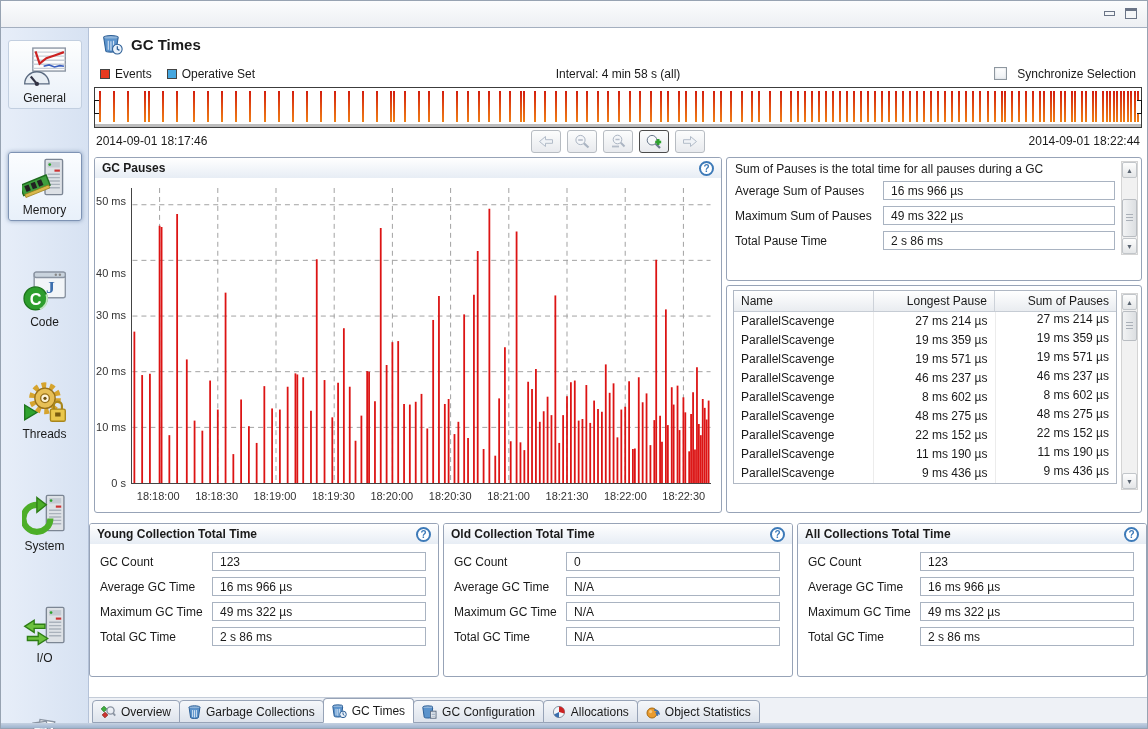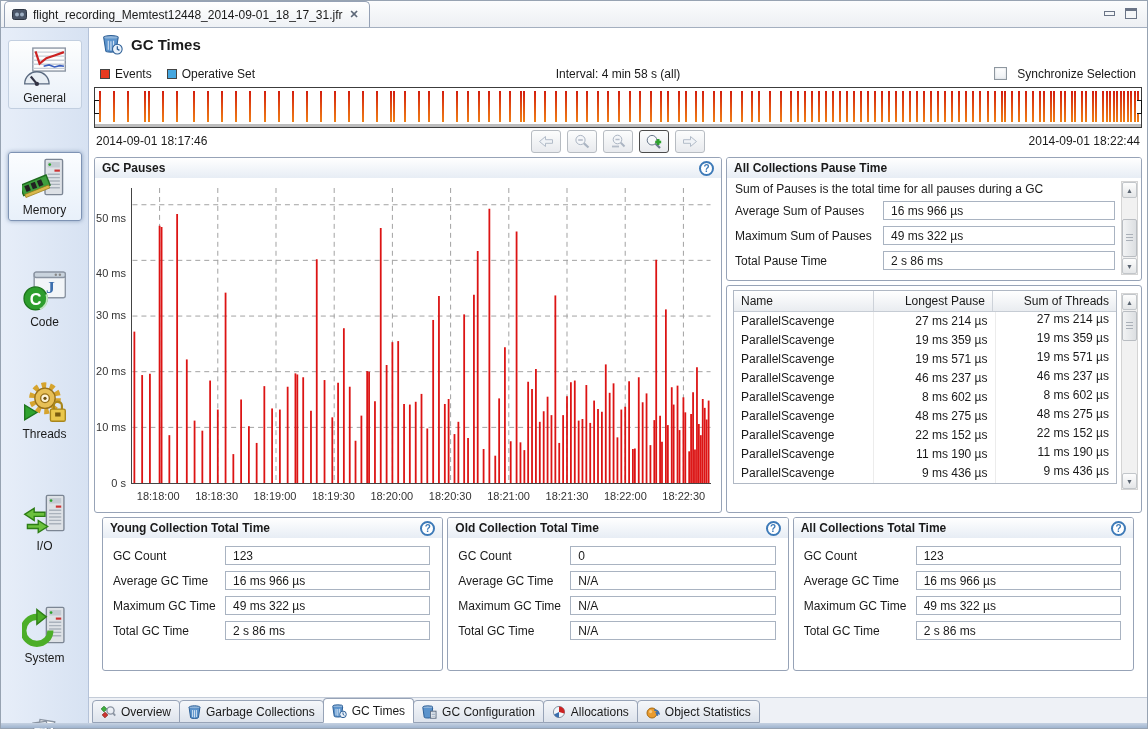--- a/index.html
+++ b/index.html
@@ -89,48 +89,37 @@
   .thead { display:flex; background:linear-gradient(#ffffff,#e9ecf0); border-bottom:1px solid #c6ccd4; }
   .th { padding:3px 7px; border-right:1px solid #cdd2d9; }
   .th:last-child { border-right:none; }
   .trow { display:flex; height:19px; }
   .td { padding:0 7px; overflow:hidden; white-space:nowrap; }
   .c-name { width:140px; flex:0 0 140px; }
   .c-num  { flex:1 1 auto; text-align:right; }
   .trow .c-name { border-right:1px solid #ececec; height:100%; line-height:19px; }
   .trow .c-mid  { border-right:1px solid #ececec; height:100%; line-height:19px; }
 
-  .bottom-panels { display:flex; gap:4px; padding:4px 13px 0; flex:0 0 auto; }
+  .bottom-panels { display:flex; gap:4px; padding:4px 0 0; flex:0 0 auto;margin-top:6px; }
   .bpanel { flex:1 1 0; height:154px; }
   .bpanel .panel-body { padding:8px 12px 2px 10px; }
 
   
   .bottom-tabs { margin-top:auto; height:26px; background:#eef1f6; border-top:1px solid #c4ccd8; display:flex; align-items:flex-end; padding-left:3px; flex:0 0 auto; }
   .btab { display:flex; align-items:center; gap:5px; height:23px; padding:0 8px; margin-right:-1px;
     border:1px solid #97a3b7; border-radius:4px 4px 0 0; background:linear-gradient(#f5f7fa,#dde3ec); white-space:nowrap; }
   .btab.selected { background:#fff; height:25px; border-bottom-color:#fff; }
   .status-strip { height:5px; background:linear-gradient(#c6d2e2,#9fb4cf); flex:0 0 auto; }
 </style>
 </head>
 <body>
 
 <div class="window">
 
   <div class="tabbar">
-    <div class="editor-tab">
-      <span class="side-icon">
-        <svg width="15" height="11" viewBox="0 0 15 11">
-            <rect x="0.5" y="0.5" width="14" height="10" rx="2" fill="#4a5568" stroke="#2c3442"></rect>
-            <circle cx="5" cy="5.5" r="2" fill="#9fb0c4"></circle>
-            <circle cx="10" cy="5.5" r="2" fill="#9fb0c4"></circle>
-          </svg>
-      </span>
-      <span class="tab-title">flight_recording_Memtest12448_2014-09-01_18_17_31.jfr</span>
-      <span class="tab-close">✕</span>
-    </div>
     <div class="window-buttons">
       <span class="icon-min"></span>
       <span class="icon-max"></span>
     </div>
   </div>
 
   <div class="content">
 
     <div class="sidebar">
       <div class="side-item raised">
@@ -197,39 +186,39 @@
         <span class="side-label">Threads</span>
       </div>
       <div class="side-item">
         <span class="side-icon">
           <svg width="46" height="42" viewBox="0 0 34 31">
             <rect x="18" y="1" width="13" height="26" rx="1" fill="#dde1e6" stroke="#7c8694"></rect>
             <rect x="20" y="3" width="9" height="4" fill="#c3cad2"></rect>
               <circle cx="21.5" cy="4.8" r="1" fill="#2ca22c"></circle>
             <rect x="25" y="8.5" width="4" height="1.6" fill="#c33"></rect>
             <path d="M20 12h9M20 14.5h9M20 17h9M20 19.5h9M20 22h9" stroke="#aab2bc"></path>
-            <path d="M17 13.5 H9 v-3 L2 15 l7 4.5 v-3 h8 z" fill="#6cc13e" stroke="#2d7d15"></path>
-            <path d="M4 22.5 h8 v-3 l7 4.5 -7 4.5 v-3 H4 z" fill="#6cc13e" stroke="#2d7d15"></path>
+            <path d="M11 8 a10 10 0 1 0 10 10" fill="none" stroke="#4cae28" stroke-width="4.5"></path>
+            <path d="M11 2.5 l7 5.5 -7 5.5 z" fill="#4cae28" stroke="#2d7d15"></path>
           </svg>
         </span>
-        <span class="side-label">I/O</span>
+        <span class="side-label">System</span>
       </div>
       <div class="side-item">
         <span class="side-icon">
           <svg width="46" height="42" viewBox="0 0 34 31">
             <rect x="18" y="1" width="13" height="26" rx="1" fill="#dde1e6" stroke="#7c8694"></rect>
             <rect x="20" y="3" width="9" height="4" fill="#c3cad2"></rect>
               <circle cx="21.5" cy="4.8" r="1" fill="#2ca22c"></circle>
             <rect x="25" y="8.5" width="4" height="1.6" fill="#c33"></rect>
             <path d="M20 12h9M20 14.5h9M20 17h9M20 19.5h9M20 22h9" stroke="#aab2bc"></path>
-            <path d="M11 8 a10 10 0 1 0 10 10" fill="none" stroke="#4cae28" stroke-width="4.5"></path>
-            <path d="M11 2.5 l7 5.5 -7 5.5 z" fill="#4cae28" stroke="#2d7d15"></path>
+            <path d="M17 13.5 H9 v-3 L2 15 l7 4.5 v-3 h8 z" fill="#6cc13e" stroke="#2d7d15"></path>
+            <path d="M4 22.5 h8 v-3 l7 4.5 -7 4.5 v-3 H4 z" fill="#6cc13e" stroke="#2d7d15"></path>
           </svg>
         </span>
-        <span class="side-label">System</span>
+        <span class="side-label">I/O</span>
       </div>
       <div class="side-item">
         <span class="side-icon">
           <svg width="46" height="42" viewBox="0 0 34 31">
             <g transform="rotate(9 18 10)">
                 <rect x="12" y="2" width="11" height="13" fill="#fff" stroke="#8a94a2"></rect>
                 <path d="M14 5h7M14 7.5h7M14 10h7" stroke="#9fb0c4"></path>
               </g>
             <g transform="rotate(-8 14 10)">
                 <rect x="9" y="3" width="10" height="12" fill="#eef3f8" stroke="#8a94a2"></rect>
@@ -583,21 +572,21 @@
                 <line x1="564.4" y1="296" x2="564.4" y2="262.5" stroke="#dc1414" stroke-width="1.8"></line>
                 <line x1="566.4" y1="296" x2="566.4" y2="179.8" stroke="#dc1414" stroke-width="1.8"></line>
                 <line x1="568.3" y1="296" x2="568.3" y2="236.8" stroke="#dc1414" stroke-width="1.8"></line>
                 <line x1="570.3" y1="296" x2="570.3" y2="248.0" stroke="#dc1414" stroke-width="1.8"></line>
                 <line x1="572.2" y1="296" x2="572.2" y2="211.7" stroke="#dc1414" stroke-width="1.8"></line>
                 <line x1="574.2" y1="296" x2="574.2" y2="220.6" stroke="#dc1414" stroke-width="1.8"></line>
                 <line x1="576.1" y1="296" x2="576.1" y2="232.3" stroke="#dc1414" stroke-width="1.8"></line>
                 <line x1="578.1" y1="296" x2="578.1" y2="213.3" stroke="#dc1414" stroke-width="1.8"></line>
               </svg>
             <div id="ylabels">
-                <div class="ytick" style="top: 34px;">50 ms</div>
+                <div class="ytick" style="top: 17px;">50 ms</div>
                 <div class="ytick" style="top: 89px;">40 ms</div>
                 <div class="ytick" style="top: 131.453px;">30 ms</div>
                 <div class="ytick" style="top: 187.302px;">20 ms</div>
                 <div class="ytick" style="top: 243.151px;">10 ms</div>
                 <div class="ytick" style="top: 299px;">0 s</div>
               </div>
             <div id="xlabels">
                 <div class="xtick" style="left: 63.2483px;">18:18:00</div>
                 <div class="xtick" style="left: 121.638px;">18:18:30</div>
                 <div class="xtick" style="left: 180.027px;">18:19:00</div>
@@ -608,23 +597,20 @@
                 <div class="xtick" style="left: 471.973px;">18:21:30</div>
                 <div class="xtick" style="left: 530.362px;">18:22:00</div>
                 <div class="xtick" style="left: 588.752px;">18:22:30</div>
               </div>
           </div>
         </div>
 
         <div class="right-col">
 
           <div class="panel pause-panel">
-            <div class="panel-header">
-              <span>All Collections Pause Time</span>
-            </div>
             <div class="panel-body">
               <div class="desc">Sum of Pauses is the total time for all pauses during a GC</div>
               <div class="field-row">
                 <span class="field-label">Average Sum of Pauses</span>
                 <span class="field-input">16 ms 966 µs</span>
               </div>
               <div class="field-row">
                 <span class="field-label">Maximum Sum of Pauses</span>
                 <span class="field-input">49 ms 322 µs</span>
               </div>
@@ -639,21 +625,21 @@
               </div>
             </div>
           </div>
 
           <div class="panel pergc-panel">
             <div class="panel-body" style="padding:0; position:relative; height:203px;">
               <div class="tbl">
                 <div class="thead">
                   <div class="th c-name">Name</div>
                   <div class="th c-num">Longest Pause</div>
-                  <div class="th c-num">Sum of Threads</div>
+                  <div class="th c-num">Sum of Pauses</div>
                 </div>
                 <div id="pergc-body">
                     <div class="trow">
                       <div class="td c-name">ParallelScavenge</div>
                       <div class="td c-num c-mid">27 ms 214 µs</div>
                       <div class="td c-num">27 ms 214 µs</div>
                     </div>
                     <div class="trow">
                       <div class="td c-name">ParallelScavenge</div>
                       <div class="td c-num c-mid">19 ms 359 µs</div>

